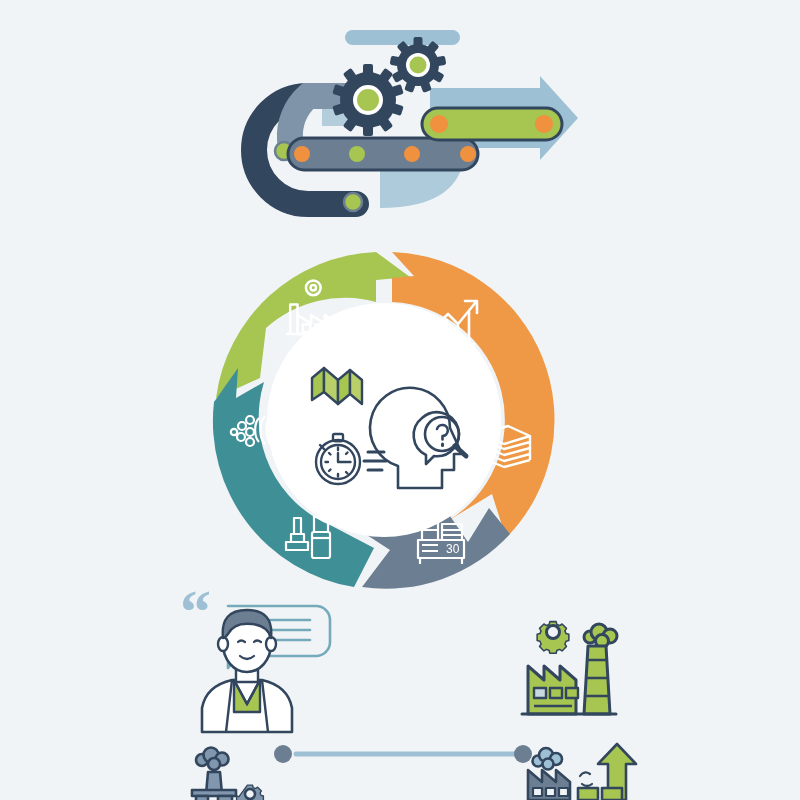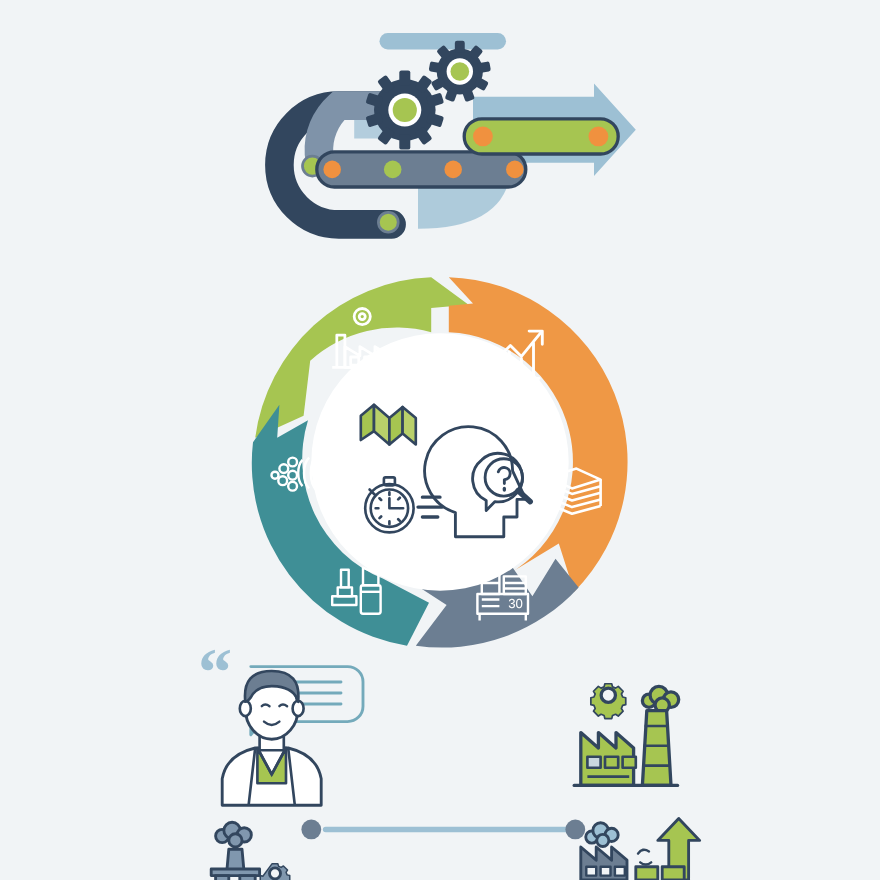--- a/index.html
+++ b/index.html
@@ -10,21 +10,21 @@
     overflow:hidden;
     position:relative;
   }
   .stage{position:absolute;inset:0;}
   .block{position:absolute;}
 
   
   #conveyor-illustration{left:230px;top:20px;width:370px;height:200px;}
 
   
-  #cycle-diagram{left:222px;top:242px;width:356px;height:356px;}
+  #cycle-diagram{left:206px;top:242px;width:356px;height:356px;}
 
   
   #testimonial-illustration{left:176px;top:586px;width:200px;height:146px;}
 
   
   #factory-illustration{left:512px;top:602px;width:126px;height:126px;}
 
   
   #bottom-strip{left:170px;top:736px;width:470px;height:64px;}
 

